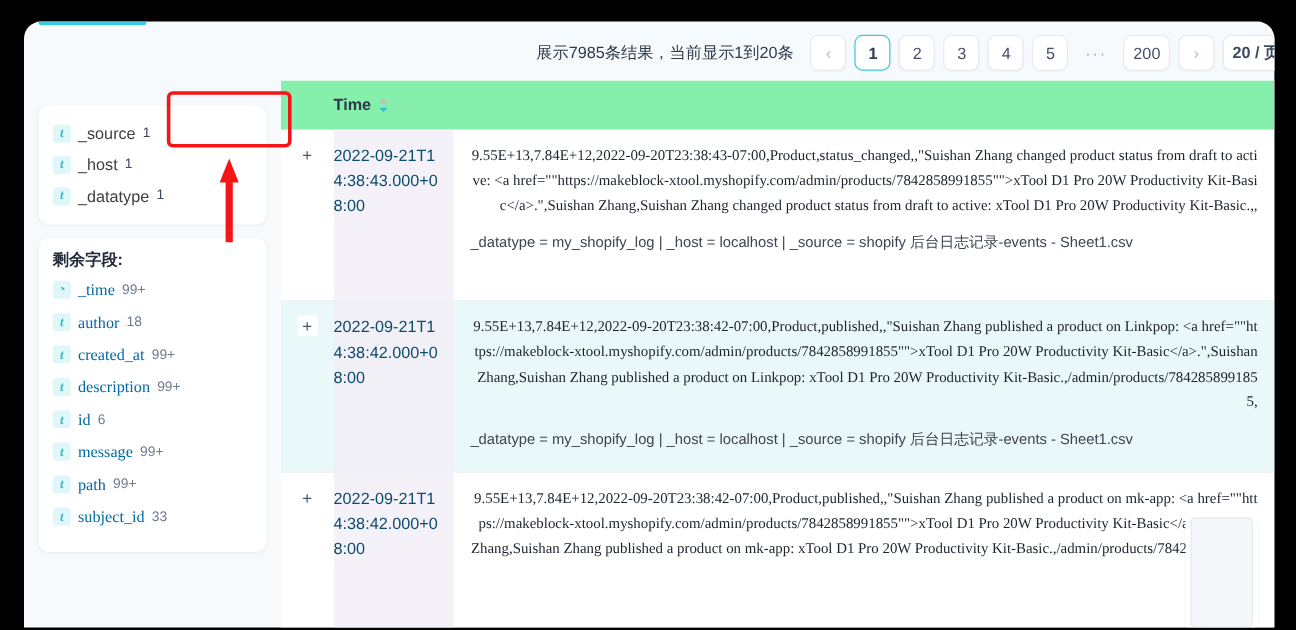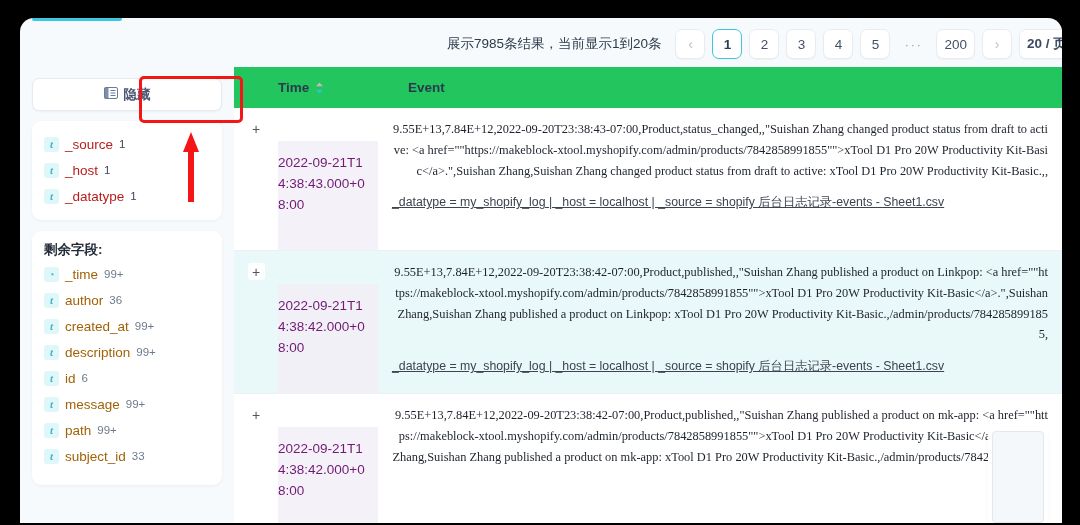--- a/index.html
+++ b/index.html
@@ -104,34 +104,34 @@
   }
   .tbadge {
     width: 15px; height: 15px; flex: none;
     background: #dff7f8; border-radius: 3px;
     color: #39b8c8; font-size: 11px;
     font-style: italic; font-weight: 700;
     display: flex; align-items: center; justify-content: center;
     font-family: "Liberation Serif", serif;
   }
   .tbadge.clock { font-style: normal; font-size: 10px; }
-  .fname { color: #b91c1c; }
-  .fname.link { color: #a16207; }
+  .fname { color: #404040; }
+  .fname.link { color: #0369a1; font-family: Liberation Serif, serif; }
   .fcount { color: #6e7a8c; font-size: 11.5px; }
   .fcount.dark { color: #3b475c; }
   
   .table {
     position: absolute; left: 214px; top: 49px;
     right: 0; bottom: 0;
     background: #fff;
     overflow: hidden;
   }
   .thead {
     display: flex; height: 41px;
-    background: #22c55e;
+    background: #86efac;
     align-items: center;
     font-size: 13.5px; color: #2b3a4d; font-weight: 700;
   }
   .th-exp { width: 44px; }
   .th-time { width: 100px; display: flex; align-items: center; gap: 6px; }
   .th-event { flex: 1; padding-left: 30px; }
   .sorter { display: inline-flex; flex-direction: column; gap: 1px; }
   .row {
     display: flex;
     border-bottom: 1px solid #eef1f4;
@@ -147,42 +147,40 @@
     width: 17px; height: 17px;
     background: #fff;
     border-radius: 3px;
     display: flex; align-items: center; justify-content: center;
     font-size: 14px; color: #4a5568; line-height: 1;
   }
   .cell-time {
     width: 100px; flex: none;
     background: #f4f2f8;
     padding: 11px 6px 11px 0;
-    font-size: 13.5px; color: #701a75;
+    font-size: 13.5px; color: #0c4a6e;
     line-height: 21px;
     word-break: break-all;
-    margin-top: 33px;
   }
   .row.tinted .cell-time { background: #f2f0f7; }
   .cell-event {
     flex: 1; padding: 11px 14px 12px 14px;
   }
   .evt-body {
     font-family: Liberation Serif, serif;
     font-size: 12.4px; line-height: 20.8px;
     color: #1d232c;
     white-space: pre-wrap;
     word-break: break-all;
     text-align: right;
   }
   .evt-meta {
     margin-top: 13px;
     font-size: 12.3px; color: #3d4450;
     white-space: nowrap;
-    text-decoration: underline;
   }
   .popup {
     position: absolute;
     right: 18px; bottom: 0;
     width: 52px; height: 92px;
     background: #f5f8fb;
     border: 1px solid #e3e8ee;
     border-radius: 4px;
     box-shadow: 0 0 0 4px #fff, 0 2px 7px rgba(20,30,50,.16);
   }
@@ -208,32 +206,20 @@
     <div class="pg arrow">›</div>
     <div class="pg size">
       <span>20 / 页</span>
       <span class="chev">⌄</span>
     </div>
   </div>
 
   <div class="sidebar">
 
     <div class="side-btns">
-      <div class="sbtn">
-        <span>
-          <svg width="14" height="12" viewBox="0 0 14 12">
-            <rect x="0.5" y="0.5" width="13" height="11" rx="1.5" fill="none" stroke="#6b7a99" stroke-width="1"></rect>
-            <rect x="0.5" y="0.5" width="4" height="11" fill="#6b7a99" opacity="0.85"></rect>
-            <line x1="6.5" y1="3.5" x2="11.5" y2="3.5" stroke="#6b7a99" stroke-width="1"></line>
-            <line x1="6.5" y1="6" x2="11.5" y2="6" stroke="#6b7a99" stroke-width="1"></line>
-            <line x1="6.5" y1="8.5" x2="11.5" y2="8.5" stroke="#6b7a99" stroke-width="1"></line>
-          </svg>
-        </span>
-        <span>隐藏</span>
-      </div>
 
     </div>
 
     <div class="fields-card">
 
       <div class="fld">
         <span class="tbadge">t</span>
         <span class="fname">_source</span>
         <span class="fcount dark">1</span>
       </div>
@@ -253,21 +239,21 @@
       <div class="grp-title">剩余字段:</div>
 
       <div class="fld">
         <span class="tbadge clock">◔</span>
         <span class="fname link">_time</span>
         <span class="fcount">99+</span>
       </div>
       <div class="fld">
         <span class="tbadge">t</span>
         <span class="fname link">author</span>
-        <span class="fcount">36</span>
+        <span class="fcount">18</span>
       </div>
       <div class="fld">
         <span class="tbadge">t</span>
         <span class="fname link">created_at</span>
         <span class="fcount">99+</span>
       </div>
       <div class="fld">
         <span class="tbadge">t</span>
         <span class="fname link">description</span>
         <span class="fcount">99+</span>
@@ -300,21 +286,20 @@
       <div class="th-exp"></div>
       <div class="th-time">
         <span>Time</span>
         <span class="sorter">
           <svg width="9" height="12" viewBox="0 0 9 12">
             <path d="M4.5 0.5 L8 4.2 L1 4.2 Z" fill="#c9b8b4"></path>
             <path d="M4.5 11.5 L8 7.8 L1 7.8 Z" fill="#35c0d4"></path>
           </svg>
         </span>
       </div>
-      <div class="th-event">Event</div>
     </div>
 
     <div class="row">
       <div class="cell-exp">
         <div class="expander">+</div>
       </div>
       <div class="cell-time">2022-09-21T14:38:43.000+08:00</div>
       <div class="cell-event">
         <div class="evt-body">9.55E+13,7.84E+12,2022-09-20T23:38:43-07:00,Product,status_changed,,"Suishan Zhang changed product status from draft to active: &lt;a href=""https://makeblock-xtool.myshopify.com/admin/products/7842858991855""&gt;xTool D1 Pro 20W Productivity Kit-Basic&lt;/a&gt;.",Suishan Zhang,Suishan Zhang changed product status from draft to active: xTool D1 Pro 20W Productivity Kit-Basic.,,</div>
         <div class="evt-meta">_datatype = my_shopify_log | _host = localhost | _source = shopify 后台日志记录-events - Sheet1.csv</div>

